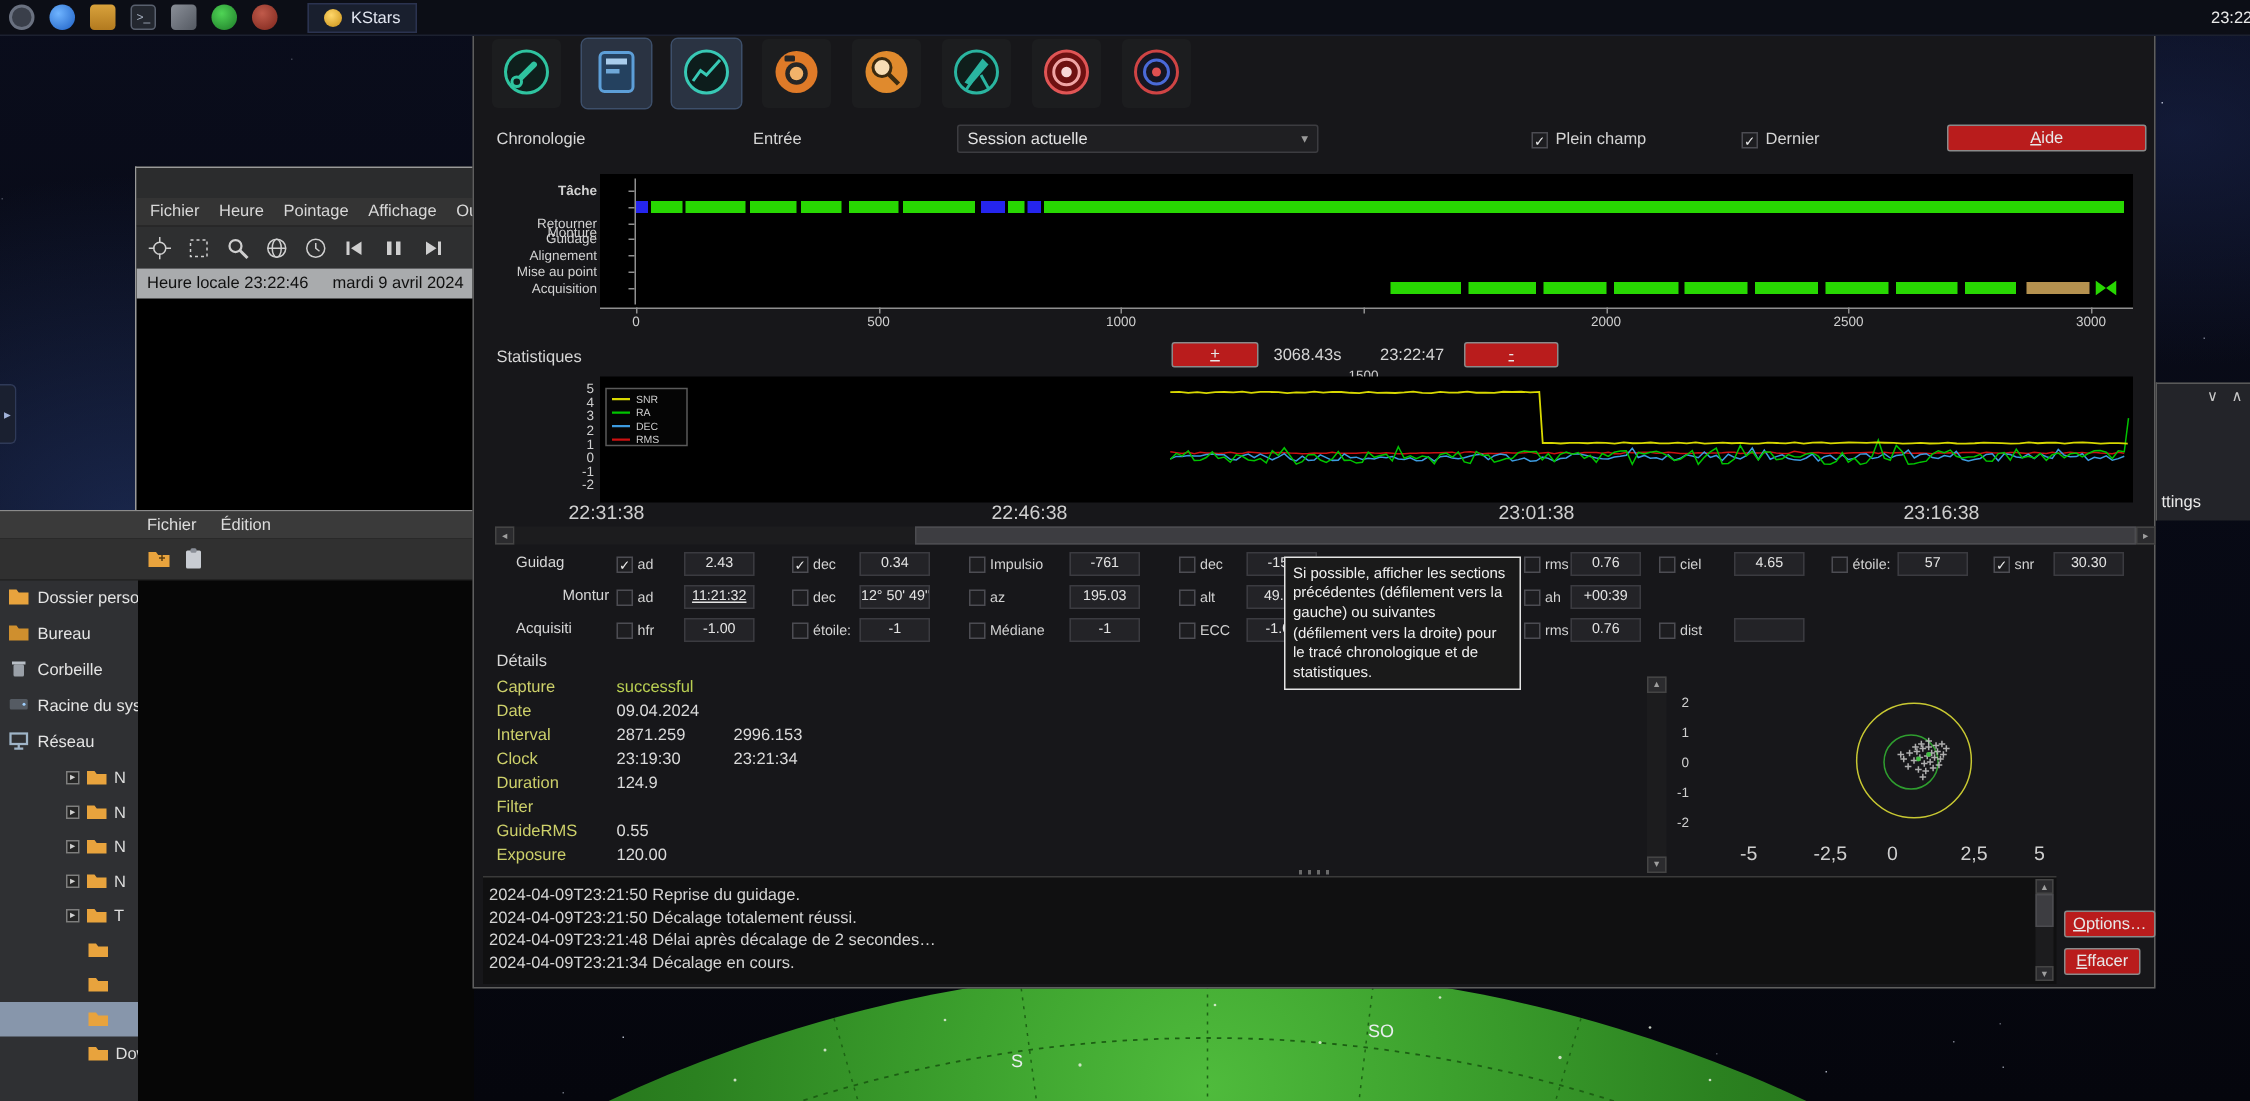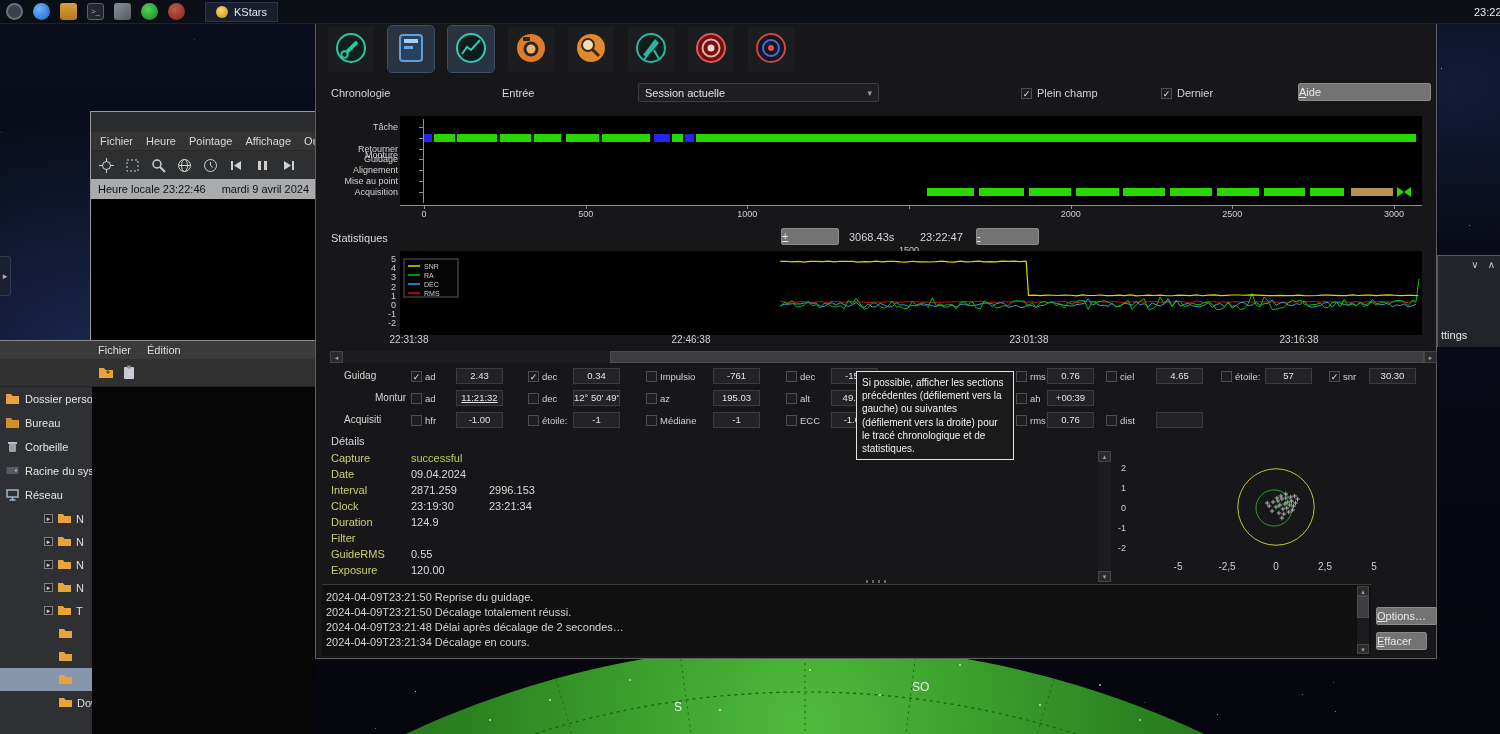--- a/index.html
+++ b/index.html
@@ -40,35 +40,35 @@
 .frag-ttings{position:absolute;left:3px;top:73px;color:#e9e9e9;font-size:11px}
 #flap{position:absolute;left:0;top:256px;width:11px;height:40px;background:#1a2030;border:1px solid #2f3a58;border-left:none;border-radius:0 4px 4px 0;color:#a3b4da;font-size:9px;line-height:38px;text-align:center;z-index:2}
 
 #ekos{position:absolute;left:315px;top:2px;width:1122px;height:657px;background:#17171a;border:1px solid #5e5e5e;z-index:6;font-size:11px;color:#d4d4d4}
 #ekos .titlebar{position:absolute;left:0;top:0;right:0;height:20px;background:linear-gradient(#313234,#262728);color:#c8c8c8;text-align:center;line-height:20px;font-size:12px}
 .win-controls{position:absolute;right:7px;top:0;height:20px;display:flex;gap:11px;color:#cfcfcf;font-size:11px;line-height:20px}
 #etoolbar{position:absolute;left:12px;top:23px;height:50px;display:flex;gap:14px}
 .ebtn{width:46px;height:46px;border-radius:4px;display:flex;align-items:center;justify-content:center;background:#1c1d1f}
 .ebtn.active{background:#2a3342;outline:1px solid #3d4f6a}
 .elabel{position:absolute;color:#d6d6d6}
-.ebutton{position:absolute;border:1px solid #8a8a8a;border-radius:2px;background:#737373;color:#e8e8e8;font-size:11px}
+.ebutton{position:absolute;border:1px solid #8a8a8a;border-radius:2px;background:#b91c1c;color:#e8e8e8;text-align:center;font-size:11px}
 .ebutton::first-letter{text-decoration:underline}
 #session-select{position:absolute;left:322px;top:80px;width:241px;height:19px;background:#1f1f22;border:1px solid #3c3c40;border-radius:2px;display:flex;align-items:center;padding:0 6px;color:#e2e2e2}
 #session-select .arr{margin-left:auto;color:#9a9a9a;font-size:9px}
 .chk{position:absolute;display:flex;align-items:center;gap:5px;height:14px}
 .cb{width:11px;height:11px;background:#1d1d20;border:1px solid #4c4c52;font-size:9px;line-height:10px;text-align:center;color:#e9e9e9;flex:0 0 auto}
 #timeline{position:absolute;left:0;top:110px;width:1122px;height:104px}
 .tl-bg{position:absolute;left:84px;top:3px;width:1022px;height:90px;background:#000}
 .tl-lab{position:absolute;width:80px;text-align:right;font-size:9px;color:#d2d2d2}
 .tl-bar{position:absolute;height:8px}
 .axis{position:absolute;background:#8f8f8f}
 .tick-lab{position:absolute;width:44px;text-align:center;font-size:9px;color:#cfcfcf}
 #statsplot{position:absolute;left:84px;top:248px;width:1022px;height:84px;background:#000}
 .ytick{position:absolute;left:56px;width:24px;text-align:right;font-size:9px;color:#cfcfcf}
-.xtick{position:absolute;width:60px;text-align:center;font-size:10px;color:#cfcfcf}
+.xtick{position:absolute;width:60px;text-align:left;font-size:13px;color:#cfcfcf}
 
 .sb-btn{position:absolute;background:#2b2b2e;border:1px solid #444;color:#9f9f9f;font-size:7px;text-align:center}
 .sb-track{position:absolute;background:#1c1c1e}
 .sb-thumb{position:absolute;background:#3d3d41;border:1px solid #4c4c50}
 
 .mrow-label{position:absolute;font-size:10px;color:#d6d6d6}
 .mfield{position:absolute;display:flex;gap:3px;align-items:center;height:16px;font-size:9.5px;color:#d2d2d2}
 .vbox{position:absolute;width:47px;height:16px;background:#232327;border:1px solid #3b3b40;font-size:9.5px;line-height:14px;text-align:center;color:#e4e4e4;overflow:hidden;white-space:nowrap}
 #tooltip{position:absolute;left:540px;top:368px;width:158px;background:#1a1a1a;border:1px solid #e4e4e4;color:#f0f0f0;font-size:10px;line-height:1.32;padding:4px 5px;z-index:8}
 
@@ -379,21 +379,21 @@
     <div class="elabel" style="left:186px;top:84px">Entrée</div>
     <div id="session-select">
       <span>Session actuelle</span>
       <span class="arr">▾</span>
     </div>
     <div id="chron-checks"></div>
     <div class="ebutton" id="aide-btn" style="left:982px;top:80px;width:133px;height:18px;line-height:16px">Aide</div>
 
     <div id="timeline">
         <div class="tl-bg"></div>
-        <div class="tl-lab" style="left: 2px; top: 9px;">Tâche</div>
+        <div class="tl-lab" style="left: 2px; top: 9px; font-weight: bold;">Tâche</div>
         <div class="tl-lab" style="left: 2px; top: 25px; margin-top: 12px;">Monture</div>
         <div class="tl-lab" style="left: 2px; top: 30.6px;">Retourner</div>
         <div class="tl-lab" style="left: 2px; top: 41.4px;">Guidage</div>
         <div class="tl-lab" style="left: 2px; top: 52.2px;">Alignement</div>
         <div class="tl-lab" style="left: 2px; top: 63px;">Mise au point</div>
         <div class="tl-lab" style="left: 2px; top: 73.8px;">Acquisition</div>
         <div class="axis" style="left: 107px; top: 6px; width: 1px; height: 84px;"></div>
         <div class="axis" style="left: 103px; top: 14px; width: 4px; height: 1px;"></div>
         <div class="axis" style="left: 103px; top: 24.8px; width: 4px; height: 1px;"></div>
         <div class="axis" style="left: 103px; top: 35.6px; width: 4px; height: 1px;"></div>

